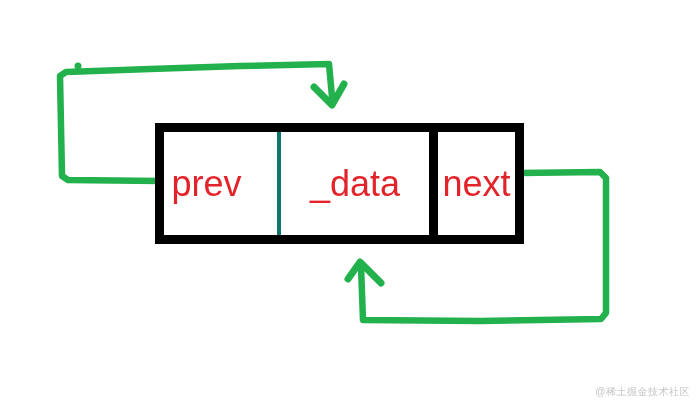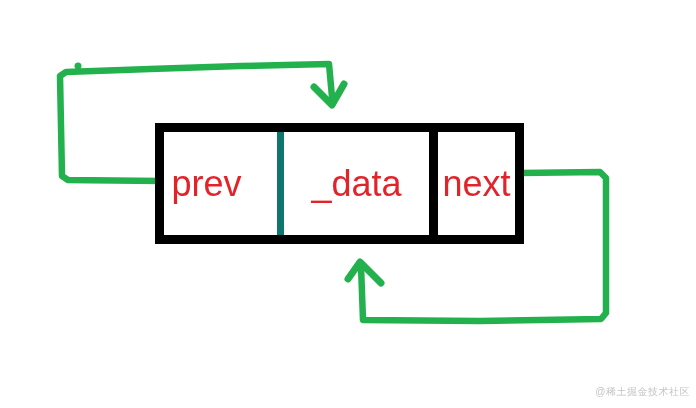--- a/index.html
+++ b/index.html
@@ -34,21 +34,21 @@
     display: flex;
     align-items: center;
     justify-content: center;
     box-sizing: border-box;
     color: #e2242a;
     font-size: 36px;
     line-height: 1;
     white-space: nowrap;
   }
   .cell-prev { width: 85px; }
-  .cell-data { flex: 1; border-left: 7px solid #0f766e; border-right: 9px solid #000000; margin-left: 28px; }
+  .cell-data { flex: 1; border-left: 4px solid #0f766e; border-right: 9px solid #000000; margin-left: 28px; }
   .cell-next { width: 77px; border-radius: 7px; }
 
   
   svg.arrows {
     position: absolute;
     inset: 0;
     pointer-events: none;
   }
   svg.arrows polyline {
     fill: none;

